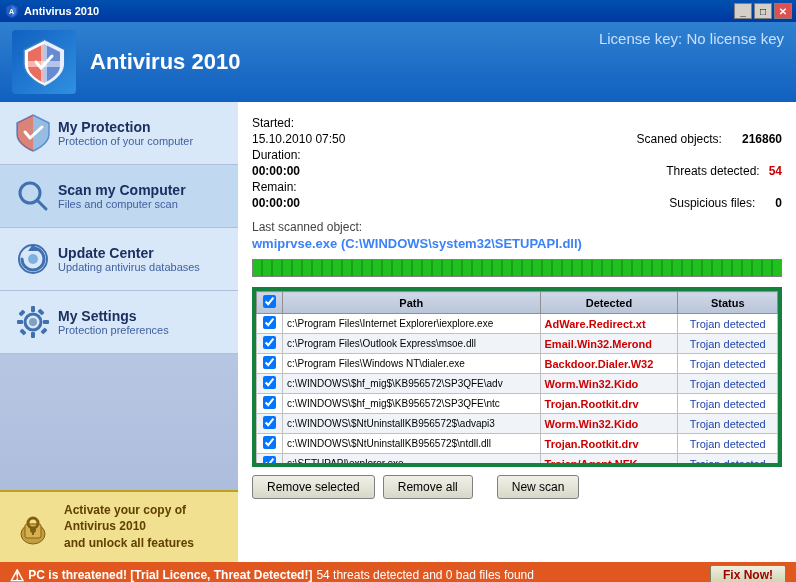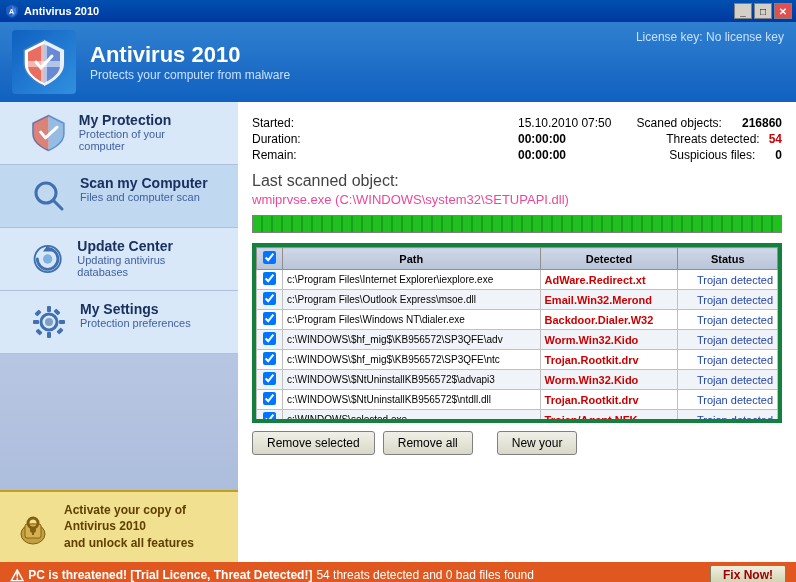--- a/index.html
+++ b/index.html
@@ -38,36 +38,36 @@
       width: 64px; height: 64px;
       background: linear-gradient(135deg, #1060c0, #3090e0);
       border-radius: 4px;
       display: flex; align-items: center; justify-content: center;
       margin-right: 14px;
       flex-shrink: 0;
     }
     .app-title-block { flex: 1; }
     .app-title-block h1 { color: white; font-size: 22px; font-weight: bold; line-height: 1.2; }
     .app-title-block p { color: #c8e0ff; font-size: 12px; }
-    .license-key { position: absolute; top: 8px; right: 12px; color: #c8e0ff; font-size: 12px; }
+    .license-key { position: absolute; top: 8px; right: 12px; color: #c8e0ff; font-size: 15px; }
 
     
     .main-layout { display: flex; height: 460px; background: #e8e4dc; }
 
     
     .sidebar {
       width: 238px;
       background: linear-gradient(to bottom, #c8d8f0, #a8b8d8);
       flex-shrink: 0;
       display: flex;
       flex-direction: column;
     }
     .sidebar-item {
-      display: flex; align-items: flex-start; gap: 10px;
-      padding: 10px 28px;
+      display: flex; align-items: center; gap: 4px;
+      padding: 10px 12px;
       background: #d8e8f8;
       border-bottom: 1px solid #b0c0d8;
       cursor: pointer;
     }
     .sidebar-item.active { background: #c0d8f0; }
     .sidebar-item-text h3 { font-size: 14px; font-weight: bold; color: #1a3060; }
     .sidebar-item-text p { font-size: 11px; color: #4060a0; }
 
     .sidebar-activate {
       margin-top: auto;
@@ -77,24 +77,24 @@
       display: flex; align-items: center; gap: 10px;
       cursor: pointer;
     }
     .activate-icon { width: 42px; height: 42px; flex-shrink: 0; }
     .activate-text { font-size: 12px; font-weight: bold; color: #604000; line-height: 1.4; }
 
     
     .content { flex: 1; padding: 14px; overflow: hidden; background: white; }
     .content-title { font-size: 18px; font-weight: bold; color: #1a3060; margin-bottom: 10px; }
 
-    .scan-info { display: grid; grid-template-columns: 1fr 1fr; gap: 2px; margin-bottom: 10px; font-size: 12px; }
-
-    .last-scanned { font-size: 16px; color: #444; margin-bottom: 2px; }
-    .last-scanned-file { font-size: 13px; font-weight: normal; color: #ec4899; margin-bottom: 8px; }
+    .scan-info { display: grid; grid-template-columns: 1fr; gap: 2px; margin-bottom: 10px; font-size: 12px; }
+
+    .last-scanned { font-size: 12px; color: #444; margin-bottom: 2px; }
+    .last-scanned-file { font-size: 13px; font-weight: bold; color: #3b82f6; margin-bottom: 8px; }
 
     .progress-bar-container {
       height: 18px; background: #c0c0c0; border: 1px solid #808080;
       margin-bottom: 10px; overflow: hidden;
     }
     .progress-bar-fill {
       height: 100%;
       background: repeating-linear-gradient(
         90deg,
         #20c020 0px, #20c020 8px,
@@ -105,21 +105,21 @@
     
     .threats-table { width: 100%; border-collapse: collapse; font-size: 11px; }
     .threats-table th {
       background: linear-gradient(to bottom, #d0d8e8, #b8c4d8);
       border: 1px solid #909090; padding: 3px 6px; text-align: center; font-weight: bold;
     }
     .threats-table td { border: 1px solid #c0c0c0; padding: 2px 4px; }
     .threats-table tr:nth-child(even) td { background: #f0f4f8; }
     .threats-table tr:nth-child(odd) td { background: white; }
     .threat-name { color: #cc0000; font-weight: bold; font-size: 11px; }
-    .status-cell { color: #2244aa; font-size: 11px; text-align: right; }
+    .status-cell { color: #2244aa; font-size: 11px; text-align: center; }
     .path-cell { color: #000; font-size: 10px; max-width: 220px; overflow: hidden; white-space: nowrap; }
     .checkbox-cell { text-align: center; width: 22px; }
     .table-scroll { max-height: 180px; overflow-y: auto; }
 
     
     .button-row { display: flex; gap: 8px; margin-top: 8px; align-items: center; }
     .btn {
       padding: 4px 14px; font-size: 12px; cursor: pointer;
       background: linear-gradient(to bottom, #f0f0e8, #d8d8c8);
       border: 1px solid #808080; border-radius: 3px;
@@ -179,21 +179,20 @@
       <path d="M26 8 L10 16 L10 30 C10 40 26 47 26 47 L26 8Z" fill="#e03020" opacity="0.7"></path>
 
       <rect x="23" y="8" width="6" height="39" fill="white" opacity="0.5"></rect>
       <rect x="10" y="25" width="32" height="6" fill="white" opacity="0.5"></rect>
 
       <path d="M18 26 L23 32 L34 20" stroke="white" stroke-width="3" fill="none" stroke-linecap="round"></path>
     </svg>
   </div>
   <div class="app-title-block">
     <h1>Antivirus 2010</h1>
-    <p>Protects your computer from malware</p>
   </div>
   <div class="license-key">License key: No license key</div>
 </div>
 
 <div class="main-layout">
 
   <div class="sidebar">
 
     <div class="sidebar-item">
       <svg class="shield-svg" viewBox="0 0 42 42">
@@ -374,32 +373,32 @@
       <input type="checkbox" checked="" style="">
     </td>
     <td class="path-cell" title="c:\WINDOWS\$NtUninstallKB956572$\ntdll.dll">c:\WINDOWS\$NtUninstallKB956572$\ntdll.dll</td>
     <td class="threat-name">Trojan.Rootkit.drv</td>
     <td class="status-cell">Trojan detected</td>
   </tr>
             <tr>
     <td class="checkbox-cell">
       <input type="checkbox" checked="" style="">
     </td>
-    <td class="path-cell" title="c:\WINDOWS\explorer.exe">c:\WINDOWS\selected.exe</td>
+    <td class="path-cell" title="c:\WINDOWS\explorer.exe">c:\SETUPAPI\explorer.exe</td>
     <td class="threat-name">Trojan/Agent.NFK</td>
     <td class="status-cell">Trojan detected</td>
   </tr>
           </tbody>
       </table>
     </div>
 
     <div class="button-row">
       <button class="btn">Remove selected</button>
       <button class="btn">Remove all</button>
-      <button class="btn" style="margin-left:16px;">New your</button>
+      <button class="btn" style="margin-left:16px;">New scan</button>
     </div>
   </div>
 
 </div>
 
 <div class="status-bar">
   <div class="status-bar-left">
     <span style="font-size:16px;">⚠</span>
     <span>PC is threatened! [Trial Licence, Threat Detected!]</span>
     <span style="font-weight:normal;">54 threats detected and 0 bad files found</span>

